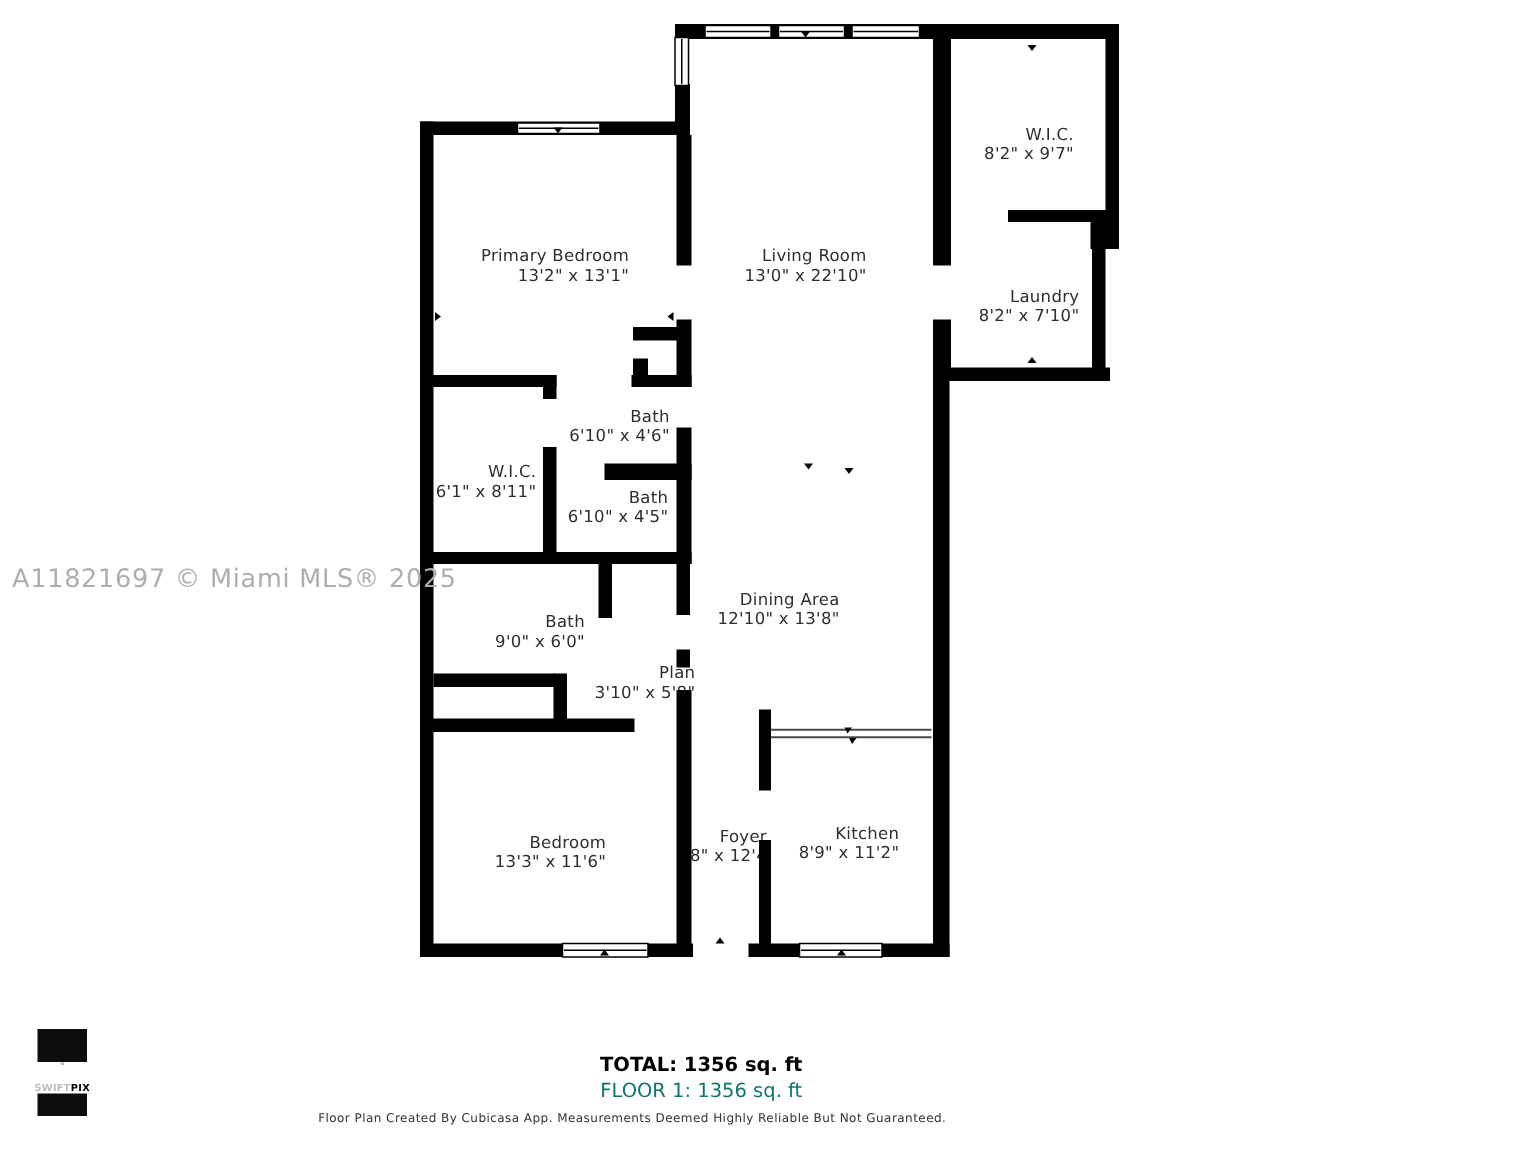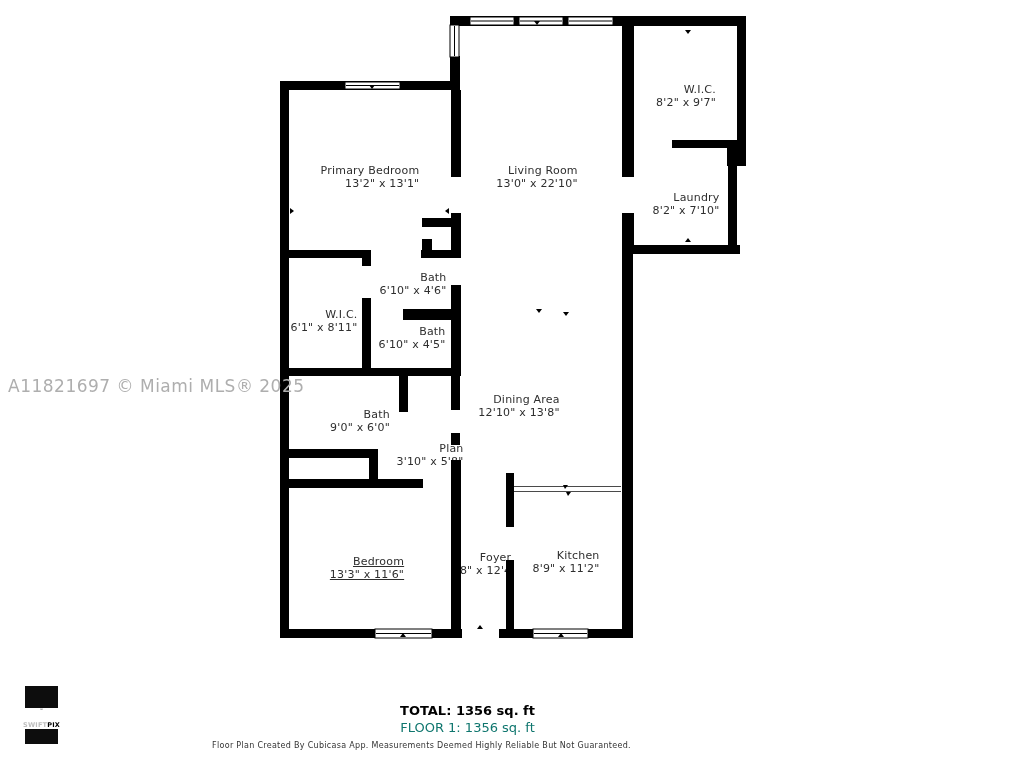--- a/index.html
+++ b/index.html
@@ -64,21 +64,21 @@
       <div>9'0" x 6'0"</div>
     </div>
     <div class="room-label" style="left:430px;top:442px;">
       <div>Plan</div>
       <div>3'10" x 5'8"</div>
     </div>
     <div class="room-label" style="left:519px;top:393px;">
       <div>Dining Area</div>
       <div>12'10" x 13'8"</div>
     </div>
-    <div class="room-label" style="left:367px;top:555px;text-decoration:underline;">
+    <div class="room-label" style="left:367px;top:555px;">
       <div>Bedroom</div>
       <div>13'3" x 11'6"</div>
     </div>
     <div class="room-label" style="left:484px;top:551px;">
       <div>Foyer</div>
       <div>'8" x 12'4</div>
     </div>
     <div class="room-label" style="left:566px;top:549px;">
       <div>Kitchen</div>
       <div>8'9" x 11'2"</div>

